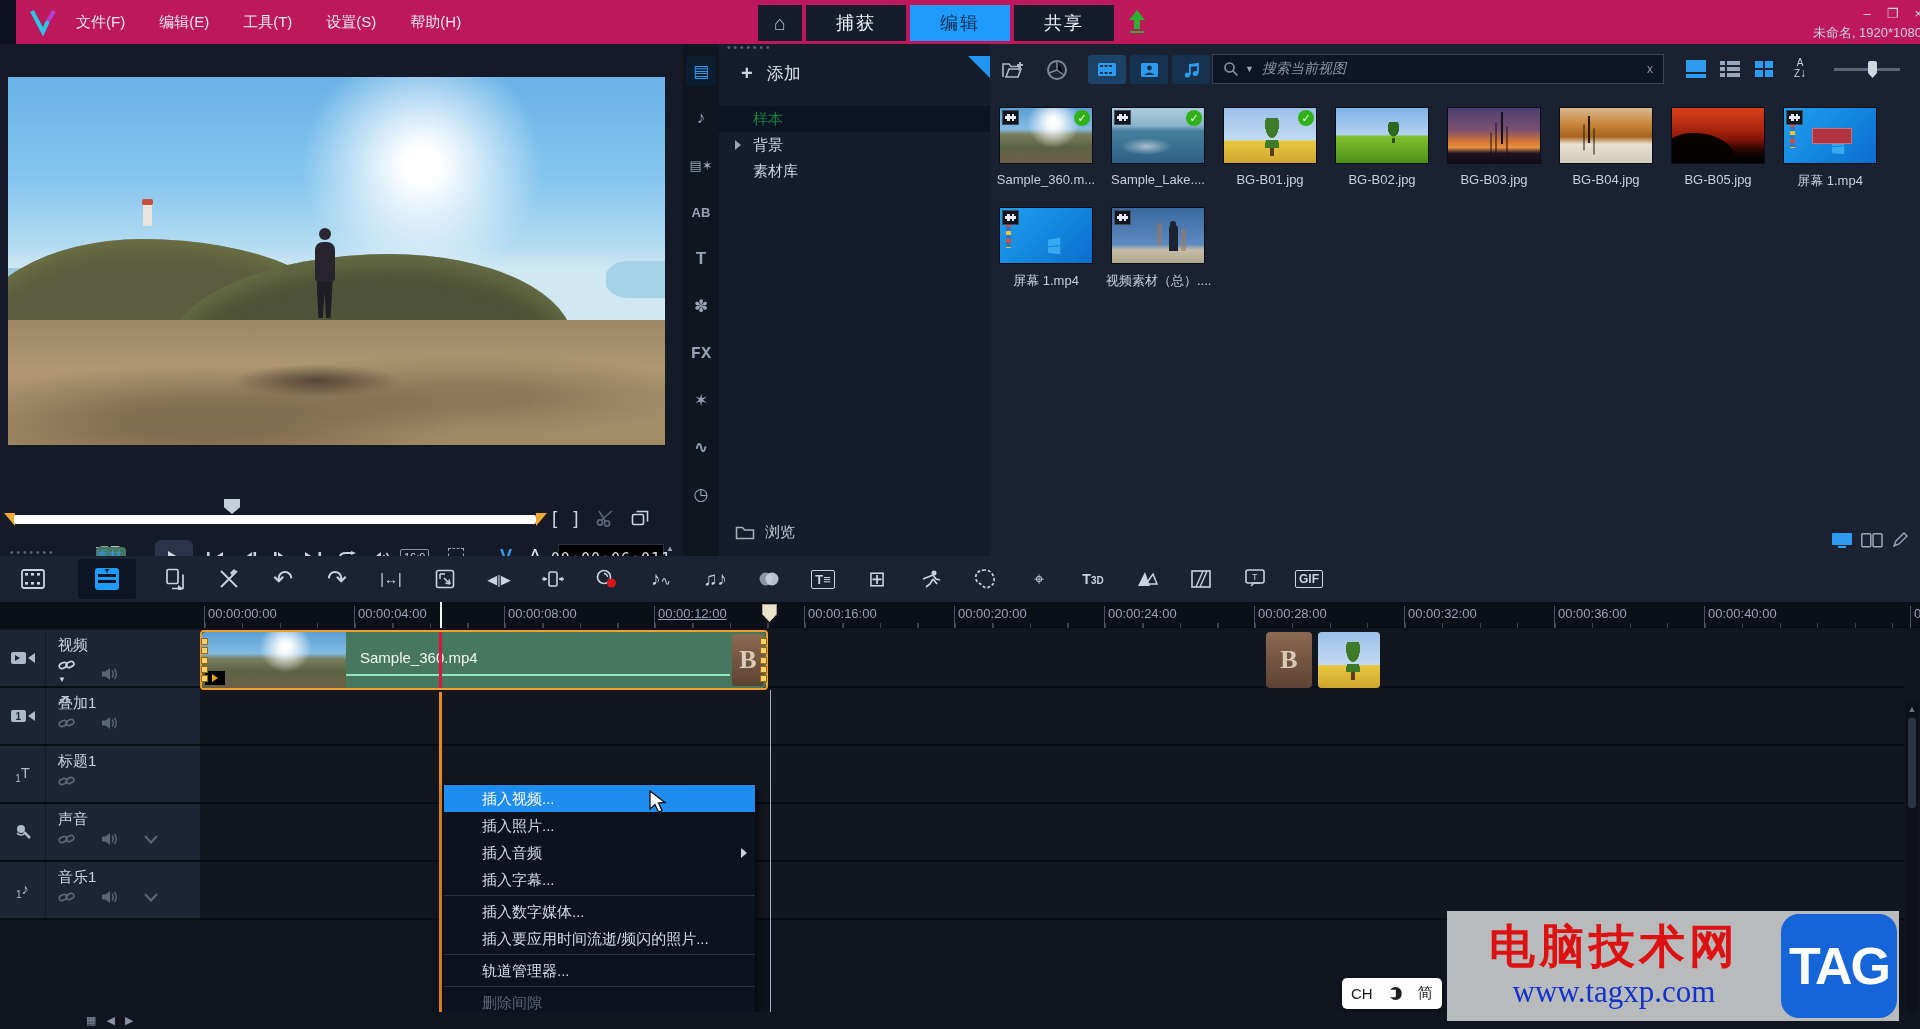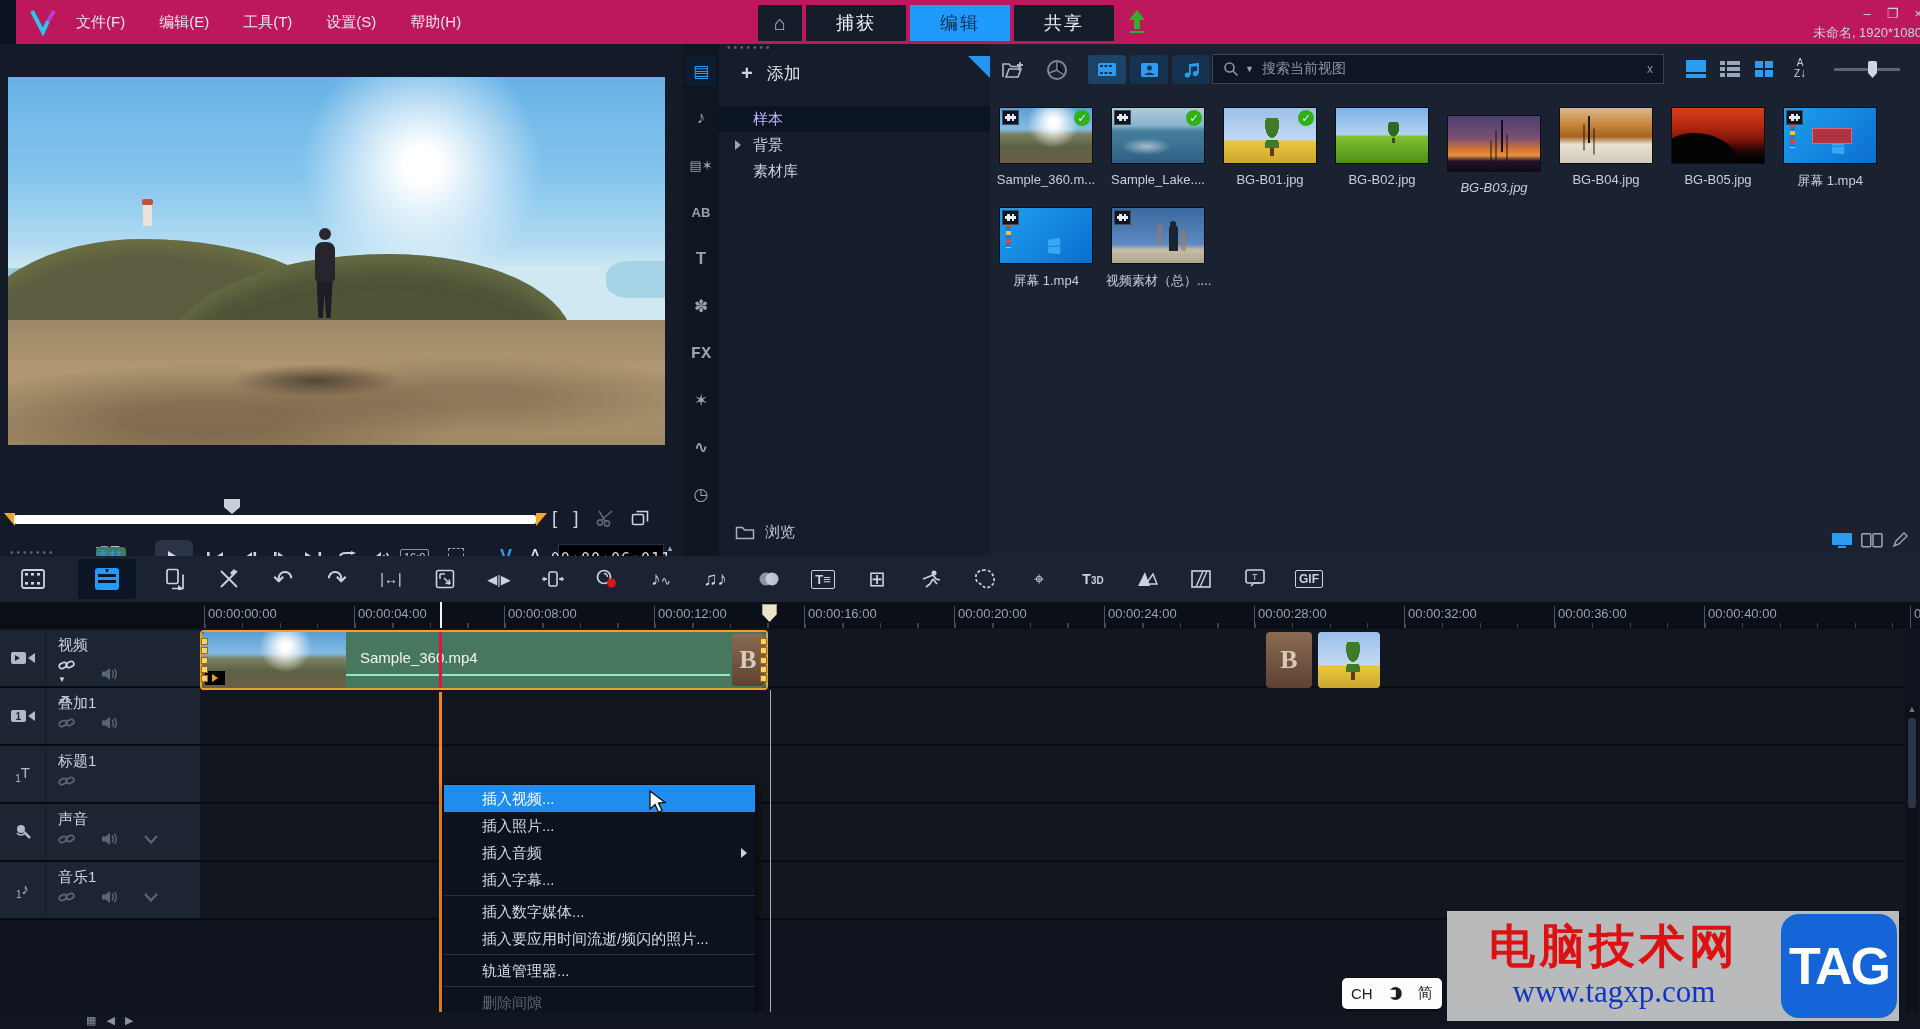--- a/index.html
+++ b/index.html
@@ -96,37 +96,37 @@
 
   
   #nav-panel { left:719px; top:44px; width:271px; height:512px; background:#151c2a; }
   .dots-handle { position:absolute; color:#5a6578; font-size:10px; letter-spacing:3px; }
   #nav-pin { position:absolute; right:0; top:12px; width:0; height:0; border-top:22px solid #2196f3; border-left:22px solid transparent; }
   #nav-header { position:absolute; left:22px; top:18px; display:flex; align-items:center; gap:14px; color:#dfe5ee; font-size:17px; }
   #nav-header .plus { font-size:20px; font-weight:bold; color:#cfd6e2; }
   .nav-item { position:absolute; left:0; width:271px; height:26px; line-height:26px; font-size:15px; color:#c9d2df; }
   .nav-item .lbl { margin-left:34px; }
   .nav-item.selected { background:#0b1422; }
-  .nav-item.selected .lbl { color:#c4b5fd; }
+  .nav-item.selected .lbl { color:#15803d; }
   .nav-item .tri { position:absolute; left:16px; top:8px; width:0; height:0;
     border-left:6px solid #9aa4b4; border-top:5px solid transparent; border-bottom:5px solid transparent; }
   #browse-row { position:absolute; left:16px; bottom:14px; display:flex; align-items:center; gap:10px; color:#c2cad6; font-size:15px; }
   #browse-row svg { opacity:.85; }
 
   
   #library { left:990px; top:44px; width:930px; height:512px; background:#1a2231; }
   #lib-toolbar { position:absolute; left:0; top:10px; width:930px; height:34px; }
   .lib-tb-ic { position:absolute; top:2px; width:30px; height:28px; display:flex; align-items:center; justify-content:center; color:#aeb9c9; }
   .filterb { position:absolute; top:1px; width:38px; height:29px; border-radius:3px; background:#16324e;
     display:flex; align-items:center; justify-content:center; color:#2d9bf0; font-size:15px; }
   .filterb.first { background:#1c4268; }
   #search-box { position:absolute; left:222px; top:0; width:452px; height:30px; background:#0e1624; border:1px solid #3a4456;
     display:flex; align-items:center; color:#8b94a6; }
   #search-box .mag { margin:0 6px 0 10px; }
-  #search-box .ph { font-size:14px; }
+  #search-box .ph { font-style:italic; font-size:14px; }
   #search-box .clear { margin-left:auto; margin-right:10px; color:#8b94a6; font-size:12px; }
   .viewb { position:absolute; top:2px; width:28px; height:26px; display:flex; align-items:center; justify-content:center; }
   #sort-ic { position:absolute; left:804px; top:4px; color:#c8d2e0; font-size:10px; line-height:10px; text-align:center; }
   #thumb-slider { position:absolute; left:844px; top:14px; width:66px; height:3px; background:#5a6475; }
   #thumb-slider .th { position:absolute; left:34px; top:-7px; width:9px; height:17px; background:#cfd6e2; border-radius:2px;
     clip-path:polygon(0 0,100% 0,100% 70%,50% 100%,0 70%); }
   .lib-item { position:absolute; width:104px; }
   .lib-thumb { position:relative; width:92px; height:55px; margin:0 auto; background:#223; outline:1px solid #0a0e16; }
   .lib-label { margin-top:9px; text-align:center; font-size:13px; color:#c7cede; white-space:nowrap; }
   .film-chip { position:absolute; left:2px; top:2px; width:17px; height:15px; background:#10151f; border:1px solid #444c5a;
@@ -567,21 +567,21 @@
           <span class="check">✓</span>
         </div>
         <div class="lib-label">BG-B01.jpg</div>
       </div>
       <div class="lib-item" style="left: 340px; top: 64px;">
         <div class="lib-thumb">
           <div class="art art-bg02"></div>
         </div>
         <div class="lib-label">BG-B02.jpg</div>
       </div>
-      <div class="lib-item" style="left: 452px; top: 72px; font-style: italic;">
+      <div class="lib-item" style="left: 452px; top: 64px;">
         <div class="lib-thumb">
           <div class="art art-bg03"></div>
         </div>
         <div class="lib-label">BG-B03.jpg</div>
       </div>
       <div class="lib-item" style="left: 564px; top: 64px;">
         <div class="lib-thumb">
           <div class="art art-bg04"></div>
         </div>
         <div class="lib-label">BG-B04.jpg</div>
@@ -797,21 +797,21 @@
       <path d="M16 1 v6 M13 4 h6" stroke="#aeb9c9" stroke-width="1.7"></path>
         </svg>
       </span>
     <span style="color:#2db848; font-size:15px;">▲<span style="color:#8a95a6; font-size:9px;">▼</span></span>
   </div>
   <div id="ruler">
       <div id="ruler-ticks">
         <span class="rtick" style="left: 8px;">00:00:00:00</span>
         <span class="rtick" style="left: 158px;">00:00:04:00</span>
         <span class="rtick" style="left: 308px;">00:00:08:00</span>
-        <span class="rtick" style="left: 458px;">00:00:12:00</span>
+        <span class="rtick" style="left: 458px; text-decoration: underline;">00:00:12:00</span>
         <span class="rtick" style="left: 608px;">00:00:16:00</span>
         <span class="rtick" style="left: 758px;">00:00:20:00</span>
         <span class="rtick" style="left: 908px;">00:00:24:00</span>
         <span class="rtick" style="left: 1058px;">00:00:28:00</span>
         <span class="rtick" style="left: 1208px;">00:00:32:00</span>
         <span class="rtick" style="left: 1358px;">00:00:36:00</span>
         <span class="rtick" style="left: 1508px;">00:00:40:00</span>
         <span class="rtick" style="left: 1714px;">00:00:4</span>
       </div>
     </div>

